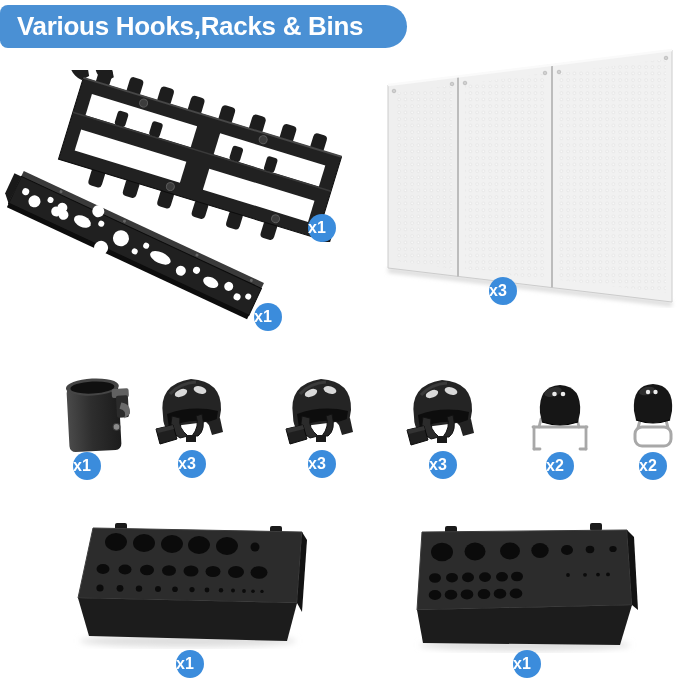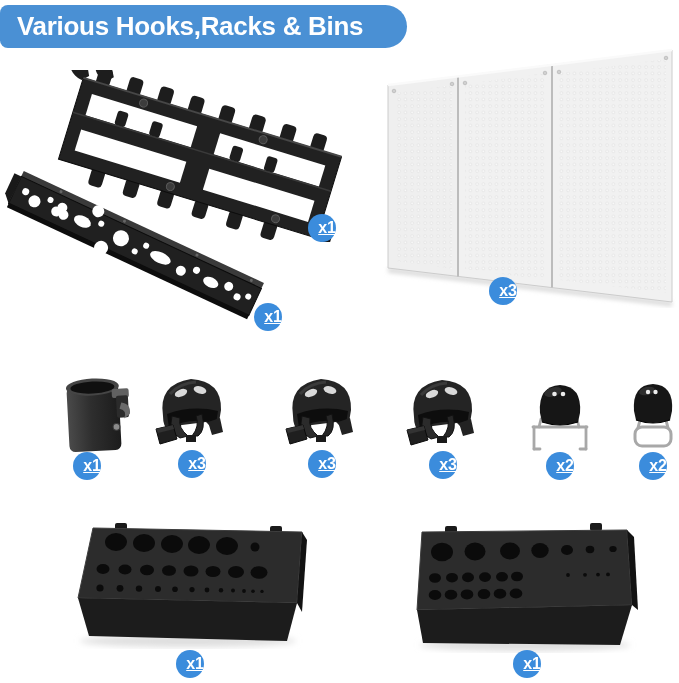--- a/index.html
+++ b/index.html
@@ -4,22 +4,22 @@
 <style>
   html,body{margin:0;padding:0;background:#ffffff;}
   #canvas{position:relative;width:679px;height:683px;background:#ffffff;overflow:hidden;
           font-family:"Liberation Sans",sans-serif;}
   .item{position:absolute;}
   #banner{position:absolute;left:0;top:5px;width:407px;height:43px;
           border-radius:8px 22px 22px 8px;display:flex;align-items:center;}
   #banner span{color:#ffffff;font-size:26px;font-weight:700;letter-spacing:-0.3px;
           padding-left:17px;white-space:nowrap;}
   .badge{position:absolute;width:28px;height:28px;border-radius:50%;
-         display:flex;align-items:center;justify-content:flex-end;
-         color:#ffffff;font-size:16px;font-weight:700;text-decoration:underline;}
+         display:flex;align-items:center;justify-content:flex-start;
+         color:#ffffff;font-size:16px;font-weight:700;}
 </style>
 </head>
 <body>
 
 <div id="canvas">
 
   <div id="banner" style="background: rgb(74, 144, 212);">
     <span>Various Hooks,Racks &amp; Bins</span>
   </div>
 

